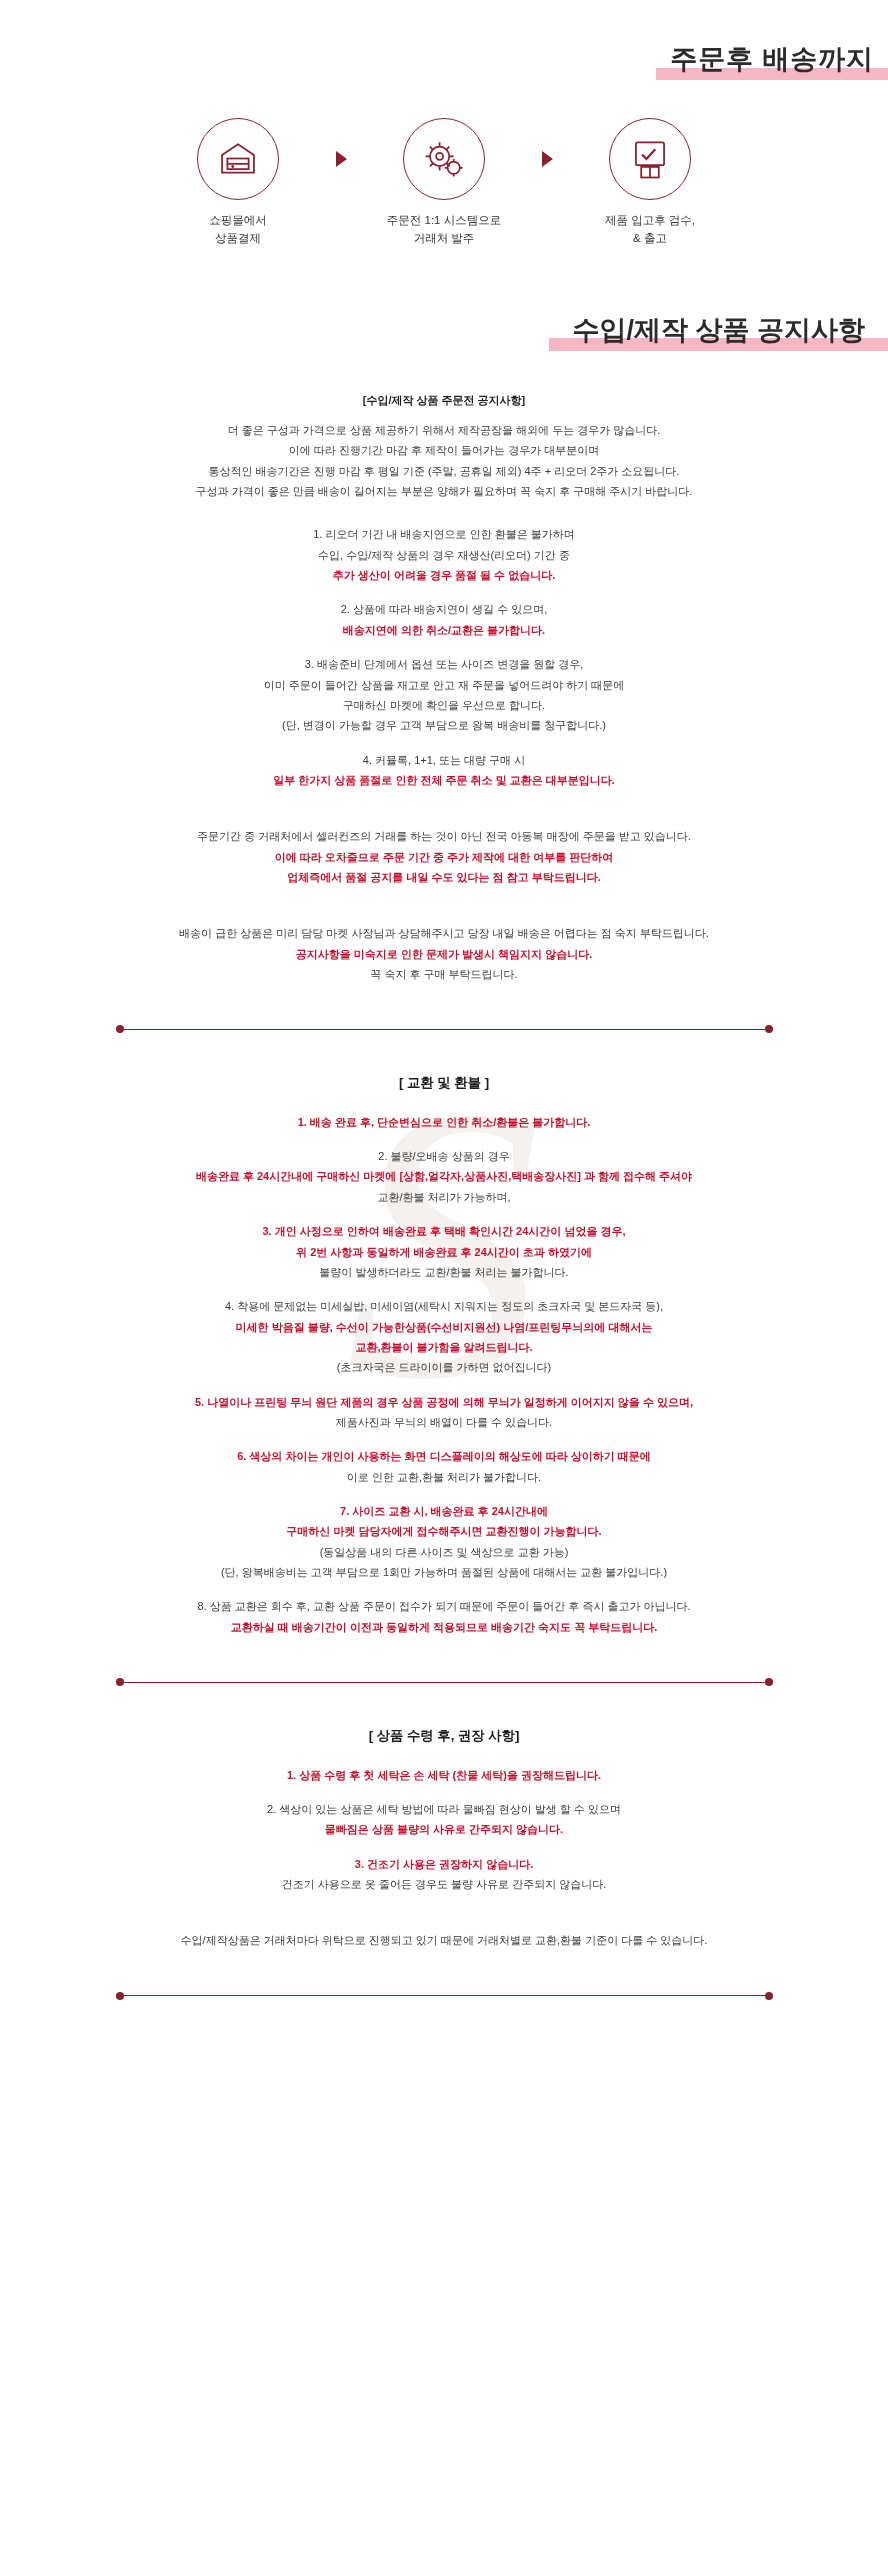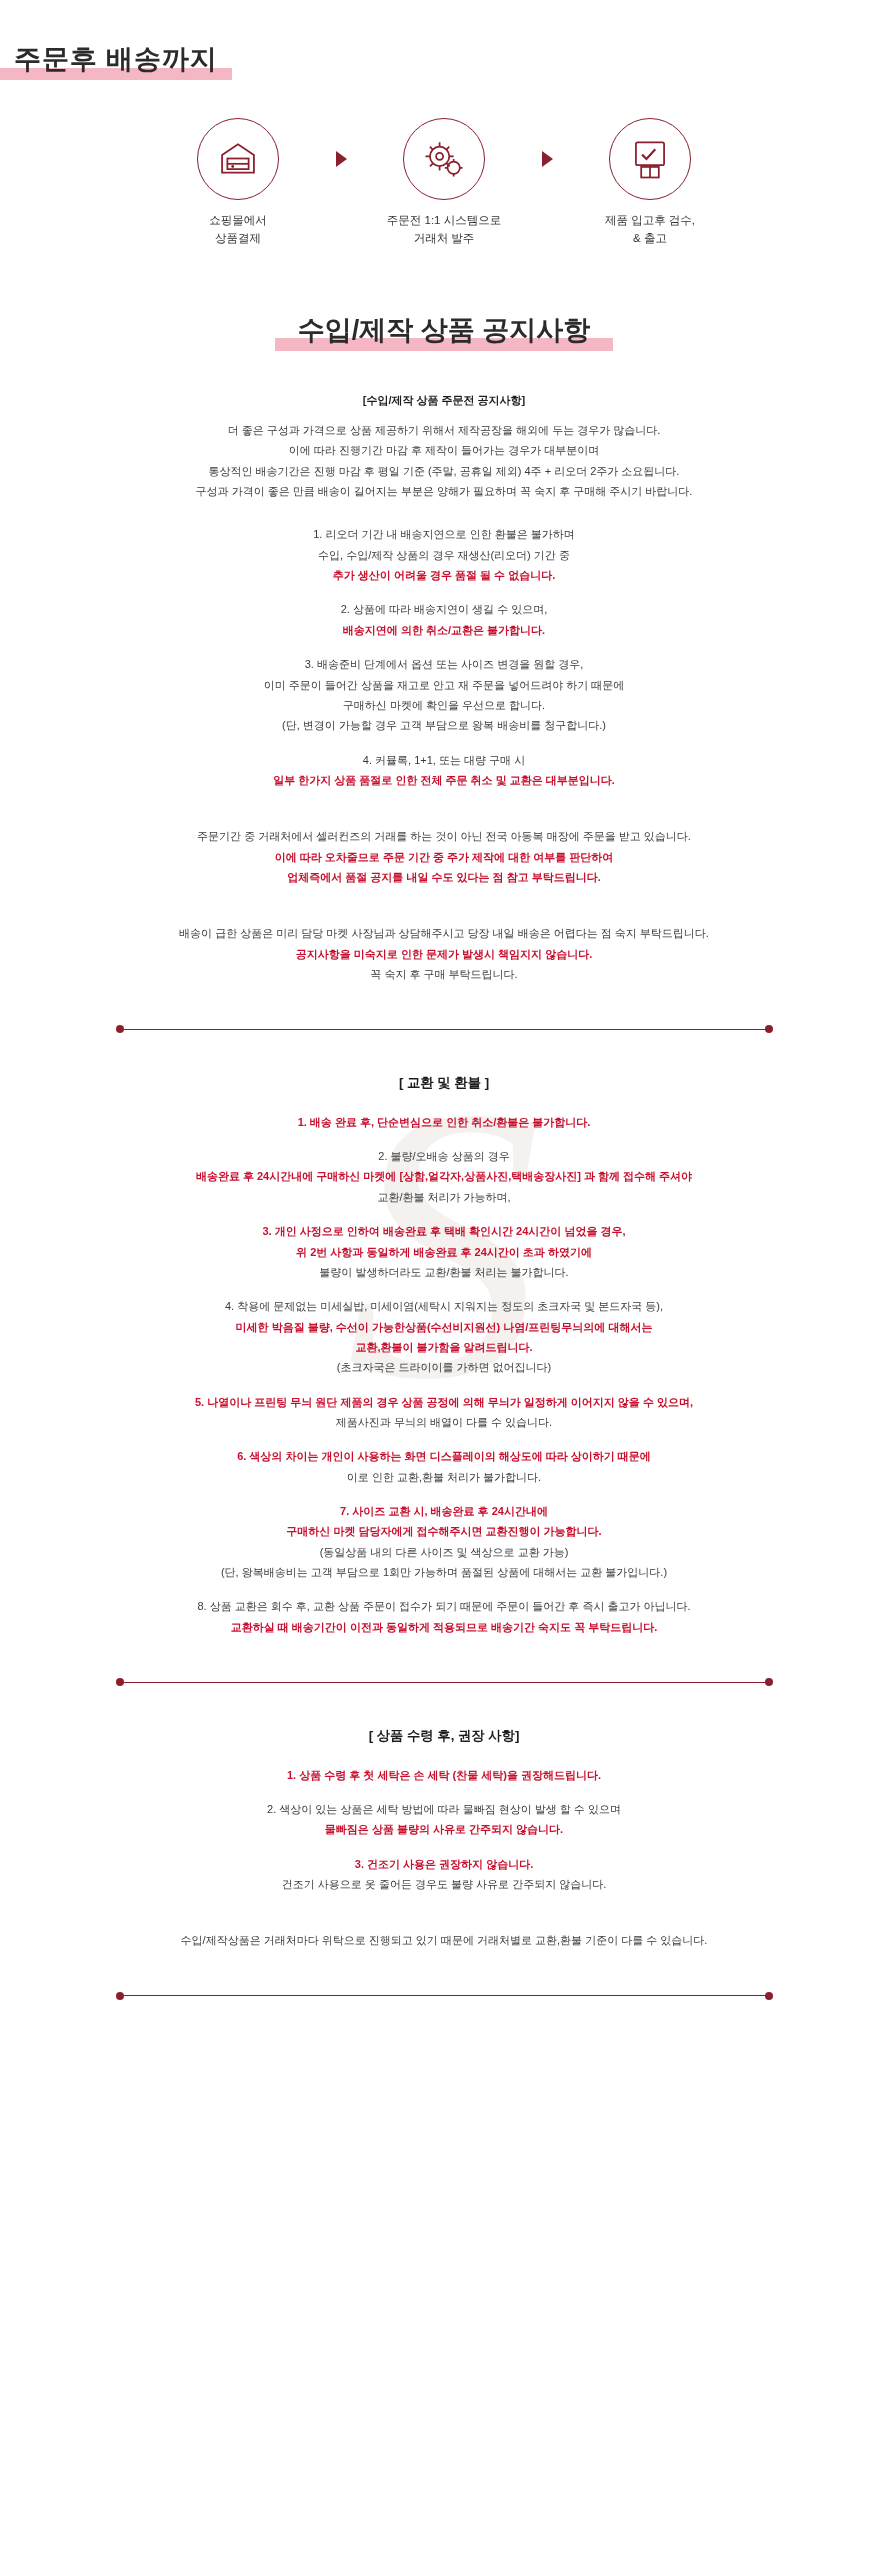--- a/index.html
+++ b/index.html
@@ -33,21 +33,21 @@
     color: #f4f1ee;
     z-index: 0;
     line-height: 1;
     user-select: none;
   }
 
   .content { position: relative; z-index: 2; }
 
   
   .top-title-wrap {
-    text-align: left;
+    text-align: right;
     padding-top: 37px;
   }
   .top-title {
     display: inline-block;
     position: relative;
     font-size: 27px;
     font-weight: bold;
     color: #2b2b2b;
     letter-spacing: 0.9px;
     padding: 3.6px 14px 5.3px 14px;
@@ -100,21 +100,21 @@
   }
   .arrow-tri {
     width: 0; height: 0;
     border-left: 11.5px solid #8a1f2d;
     border-top: 8px solid transparent;
     border-bottom: 8px solid transparent;
   }
 
   
   .section-head-wrap {
-    text-align: center;
+    text-align: right;
     margin-top: 62px;
   }
   .section-head {
     display: inline-block;
     position: relative;
     font-size: 27px;
     font-weight: bold;
     color: #2b2b2b;
     padding: 3.6px 23px 5.3px 23px;
   }

